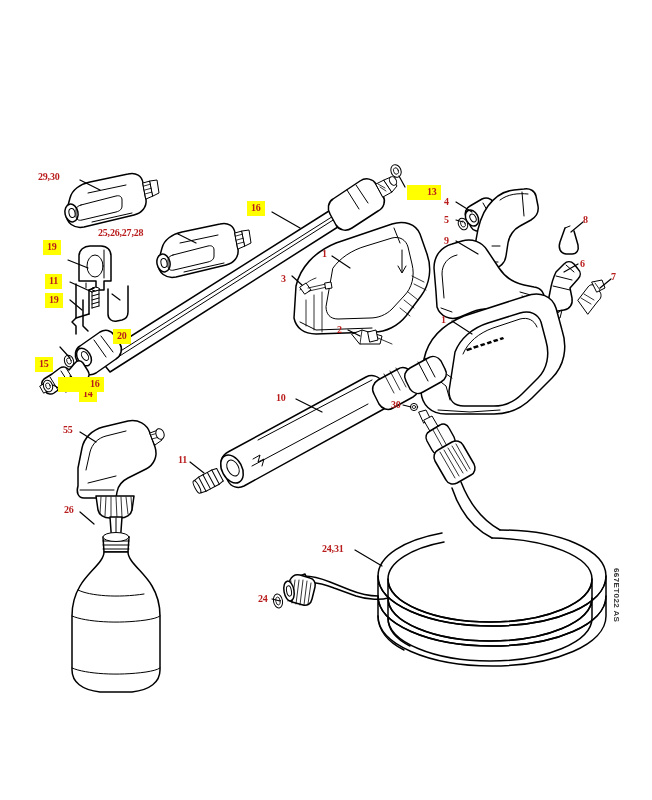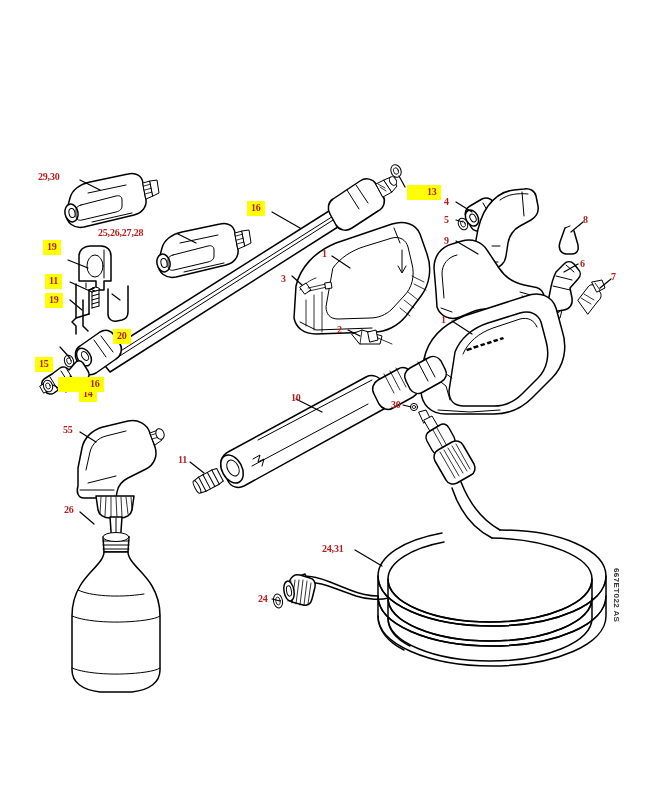--- a/index.html
+++ b/index.html
@@ -471,21 +471,21 @@
       <div class="label plain" style="left: 281px; top: 274px;">3</div>
       <div class="label plain" style="left: 322px; top: 249px;">1</div>
       <div class="label plain" style="left: 337px; top: 325px;">2</div>
       <div class="label plain" style="left: 444px; top: 197px;">4</div>
       <div class="label plain" style="left: 444px; top: 215px;">5</div>
       <div class="label plain" style="left: 444px; top: 236px;">9</div>
       <div class="label plain" style="left: 583px; top: 215px;">8</div>
       <div class="label plain" style="left: 580px; top: 259px;">6</div>
       <div class="label plain" style="left: 611px; top: 272px;">7</div>
       <div class="label plain" style="left: 441px; top: 315px;">1</div>
-      <div class="label plain" style="left: 291px; top: 393px;">10</div>
+      <div class="label plain" style="left: 276px; top: 393px;">10</div>
       <div class="label plain" style="left: 178px; top: 455px;">11</div>
       <div class="label plain" style="left: 391px; top: 400px;">30</div>
       <div class="label plain" style="left: 63px; top: 425px;">55</div>
       <div class="label plain" style="left: 64px; top: 505px;">26</div>
       <div class="label plain" style="left: 322px; top: 544px;">24,31</div>
       <div class="label plain" style="left: 258px; top: 594px;">24</div>
     </div>
 
   <div class="corner-code" style="left:612px; top:568px;">667ET022 AS</div>
 

